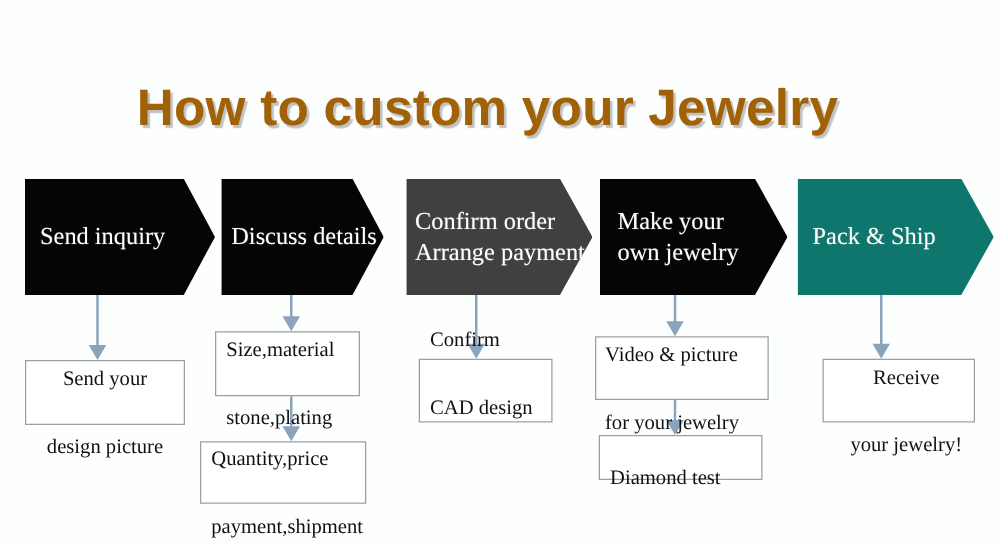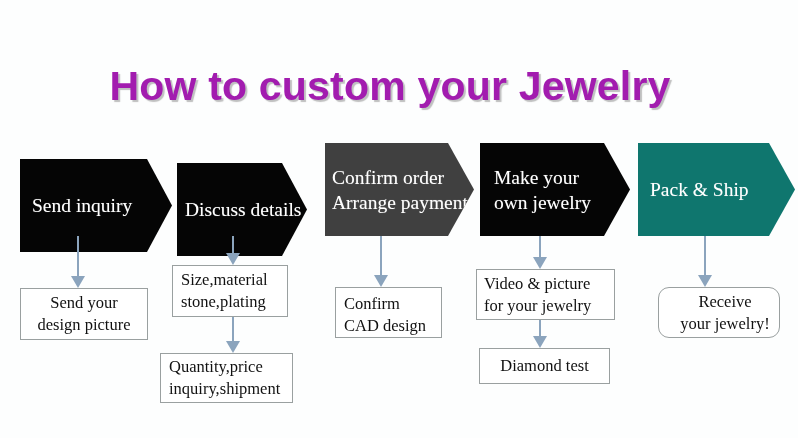--- a/index.html
+++ b/index.html
@@ -24,21 +24,21 @@
     position: absolute;
     left: 0;
     top: 62px;
     width: 780px;
     text-align: center;
     font-family: "Liberation Sans", sans-serif;
     font-weight: bold;
     font-size: 41px;
     line-height: 48px;
     letter-spacing: 0.2px;
-    color: #a21caf;
+    color: #a16207;
     text-shadow: 2px 2px 1px rgba(140,140,140,0.55);
     white-space: nowrap;
   }
 
   
   .step {
     position: absolute;
     background: #050505;
     color: #ffffff;
     font-family: "Liberation Serif", serif;
@@ -62,20 +62,21 @@
     box-sizing: border-box;
     display: flex;
     flex-direction: column;
     justify-content: center;
     color: #111111;
   }
   .box-line {
     font-size: 16.5px;
     line-height: 22px;
     white-space: nowrap;
+    margin-top: 32px;
   }
 
   
   .connector {
     position: absolute;
   }
   .connector .shaft {
     position: absolute;
     left: 50%;
     top: 0;
@@ -96,24 +97,24 @@
   }
 </style>
 </head>
 <body>
 
 <div id="canvas">
 
   <div class="title">How to custom your Jewelry</div>
 
   <div id="steps-layer">
-      <div class="step" style="left: 20px; top: 143px; width: 152px; height: 93px; background: rgb(5, 5, 5); padding-left: 12px; padding-right: 29px; align-items: flex-start; text-align: left; clip-path: polygon(0% 0%, 83.5526% 0%, 100% 50%, 83.5526% 100%, 0% 100%); margin-top: 16px;">
+      <div class="step" style="left: 20px; top: 143px; width: 152px; height: 93px; background: rgb(5, 5, 5); padding-left: 12px; padding-right: 29px; align-items: flex-start; text-align: left; clip-path: polygon(0% 0%, 83.5526% 0%, 100% 50%, 83.5526% 100%, 0% 100%);">
         <div class="step-label">Send inquiry</div>
       </div>
-      <div class="step" style="left: 177px; top: 143px; width: 130px; height: 93px; background: rgb(5, 5, 5); padding-left: 8px; padding-right: 29px; align-items: flex-start; text-align: left; clip-path: polygon(0% 0%, 80.7692% 0%, 100% 50%, 80.7692% 100%, 0% 100%); margin-top: 20px;">
+      <div class="step" style="left: 177px; top: 143px; width: 130px; height: 93px; background: rgb(5, 5, 5); padding-left: 8px; padding-right: 29px; align-items: flex-start; text-align: left; clip-path: polygon(0% 0%, 80.7692% 0%, 100% 50%, 80.7692% 100%, 0% 100%);">
         <div class="step-label">Discuss details</div>
       </div>
       <div class="step" style="left: 325px; top: 143px; width: 149px; height: 93px; background: #404040; padding-left: 7px; padding-right: 30px; align-items: flex-start; text-align: left; clip-path: polygon(0% 0%, 82.5503% 0%, 100% 50%, 82.5503% 100%, 0% 100%);">
         <div class="step-label">Confirm order</div>
         <div class="step-label">Arrange payment</div>
       </div>
       <div class="step" style="left: 480px; top: 143px; width: 150px; height: 93px; background: rgb(5, 5, 5); padding-left: 14px; padding-right: 30px; align-items: flex-start; text-align: left; clip-path: polygon(0% 0%, 82.6667% 0%, 100% 50%, 82.6667% 100%, 0% 100%);">
         <div class="step-label">Make your</div>
         <div class="step-label">own jewelry</div>
       </div>
@@ -155,32 +156,32 @@
       <div class="box" style="left: 20px; top: 288px; width: 128px; height: 52px; border-color: rgb(154, 160, 160); padding-left: 8px; padding-right: 8px; align-items: center; text-align: left;">
         <div class="box-line">Send your</div>
         <div class="box-line">design picture</div>
       </div>
       <div class="box" style="left: 172px; top: 265px; width: 116px; height: 52px; border-color: rgb(154, 160, 160); padding-left: 8px; padding-right: 8px; align-items: flex-start; text-align: left;">
         <div class="box-line">Size,material</div>
         <div class="box-line">stone,plating</div>
       </div>
       <div class="box" style="left: 160px; top: 353px; width: 133px; height: 50px; border-color: rgb(154, 160, 160); padding-left: 8px; padding-right: 8px; align-items: flex-start; text-align: left;">
         <div class="box-line">Quantity,price</div>
-        <div class="box-line">inquiry,shipment</div>
+        <div class="box-line">payment,shipment</div>
       </div>
       <div class="box" style="left: 335px; top: 287px; width: 107px; height: 51px; border-color: rgb(154, 160, 160); padding-left: 8px; padding-right: 8px; align-items: flex-start; text-align: left; justify-content: flex-end;">
         <div class="box-line">Confirm</div>
         <div class="box-line">CAD design</div>
       </div>
       <div class="box" style="left: 476px; top: 269px; width: 139px; height: 51px; border-color: rgb(154, 160, 160); padding-left: 7px; padding-right: 7px; align-items: flex-start; text-align: left;">
         <div class="box-line">Video &amp; picture</div>
         <div class="box-line">for your jewelry</div>
       </div>
-      <div class="box" style="left: 479px; top: 348px; width: 131px; height: 36px; border-color: rgb(154, 160, 160); padding-left: 8px; padding-right: 8px; align-items: center; text-align: center;">
+      <div class="box" style="left: 479px; top: 348px; width: 131px; height: 36px; border-color: rgb(154, 160, 160); padding-left: 8px; padding-right: 8px; align-items: flex-start; text-align: center;">
         <div class="box-line">Diamond test</div>
       </div>
-      <div class="box" style="left: 658px; top: 287px; width: 122px; height: 51px; border-color: rgb(154, 160, 160); padding-left: 20px; padding-right: 8px; align-items: center; text-align: center; border-radius: 11px;">
+      <div class="box" style="left: 658px; top: 287px; width: 122px; height: 51px; border-color: rgb(154, 160, 160); padding-left: 20px; padding-right: 8px; align-items: center; text-align: center;">
         <div class="box-line">Receive</div>
         <div class="box-line">your jewelry!</div>
       </div>
     </div>
 
 </div>
 
 </body></html>

